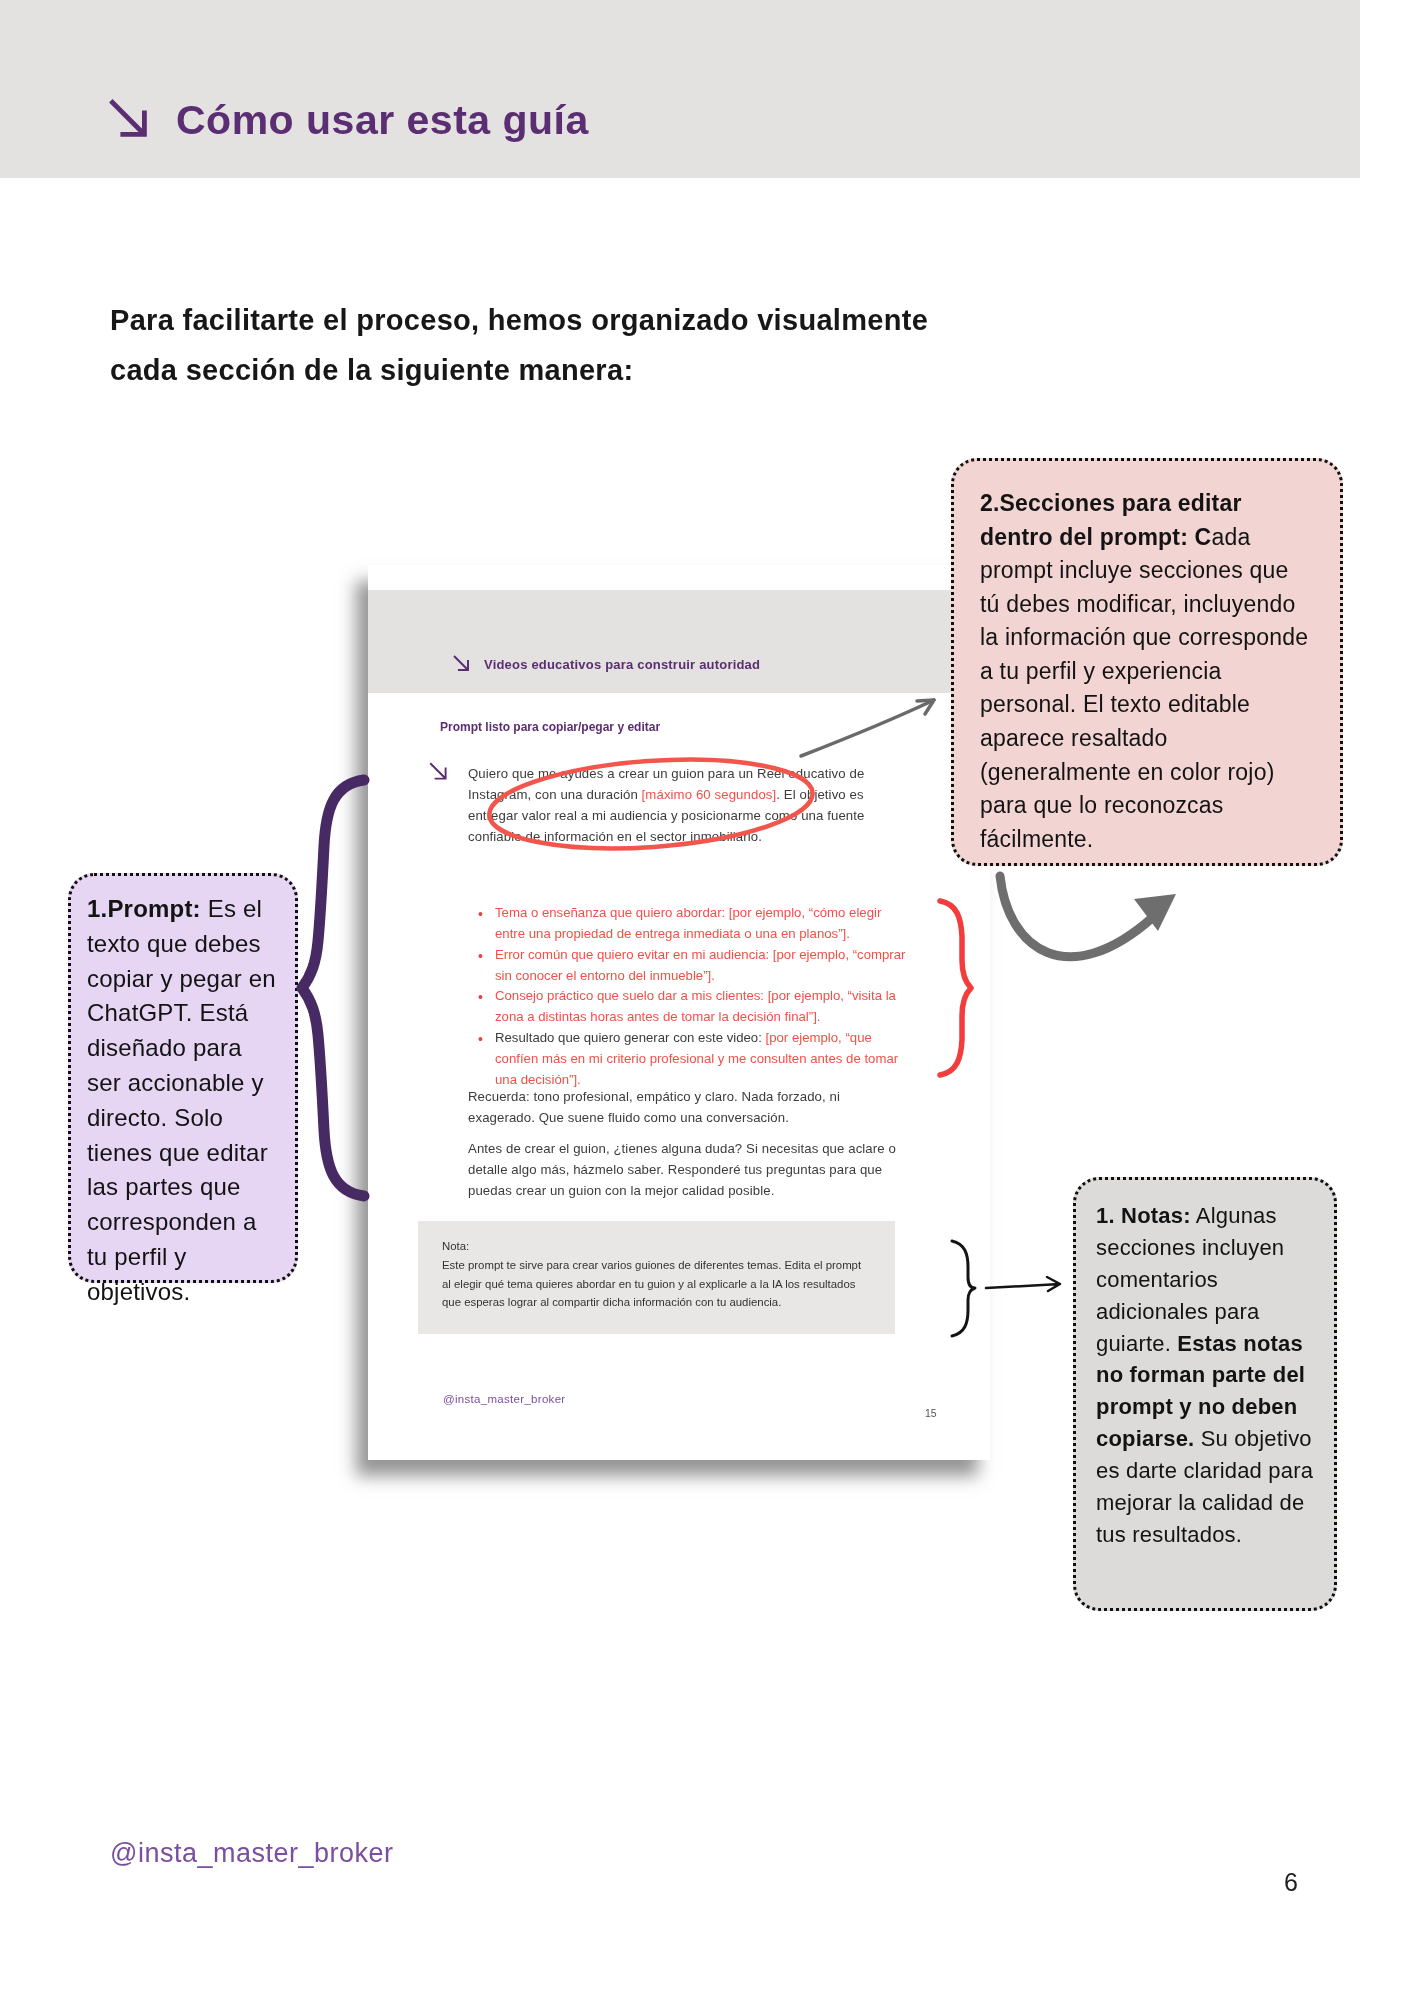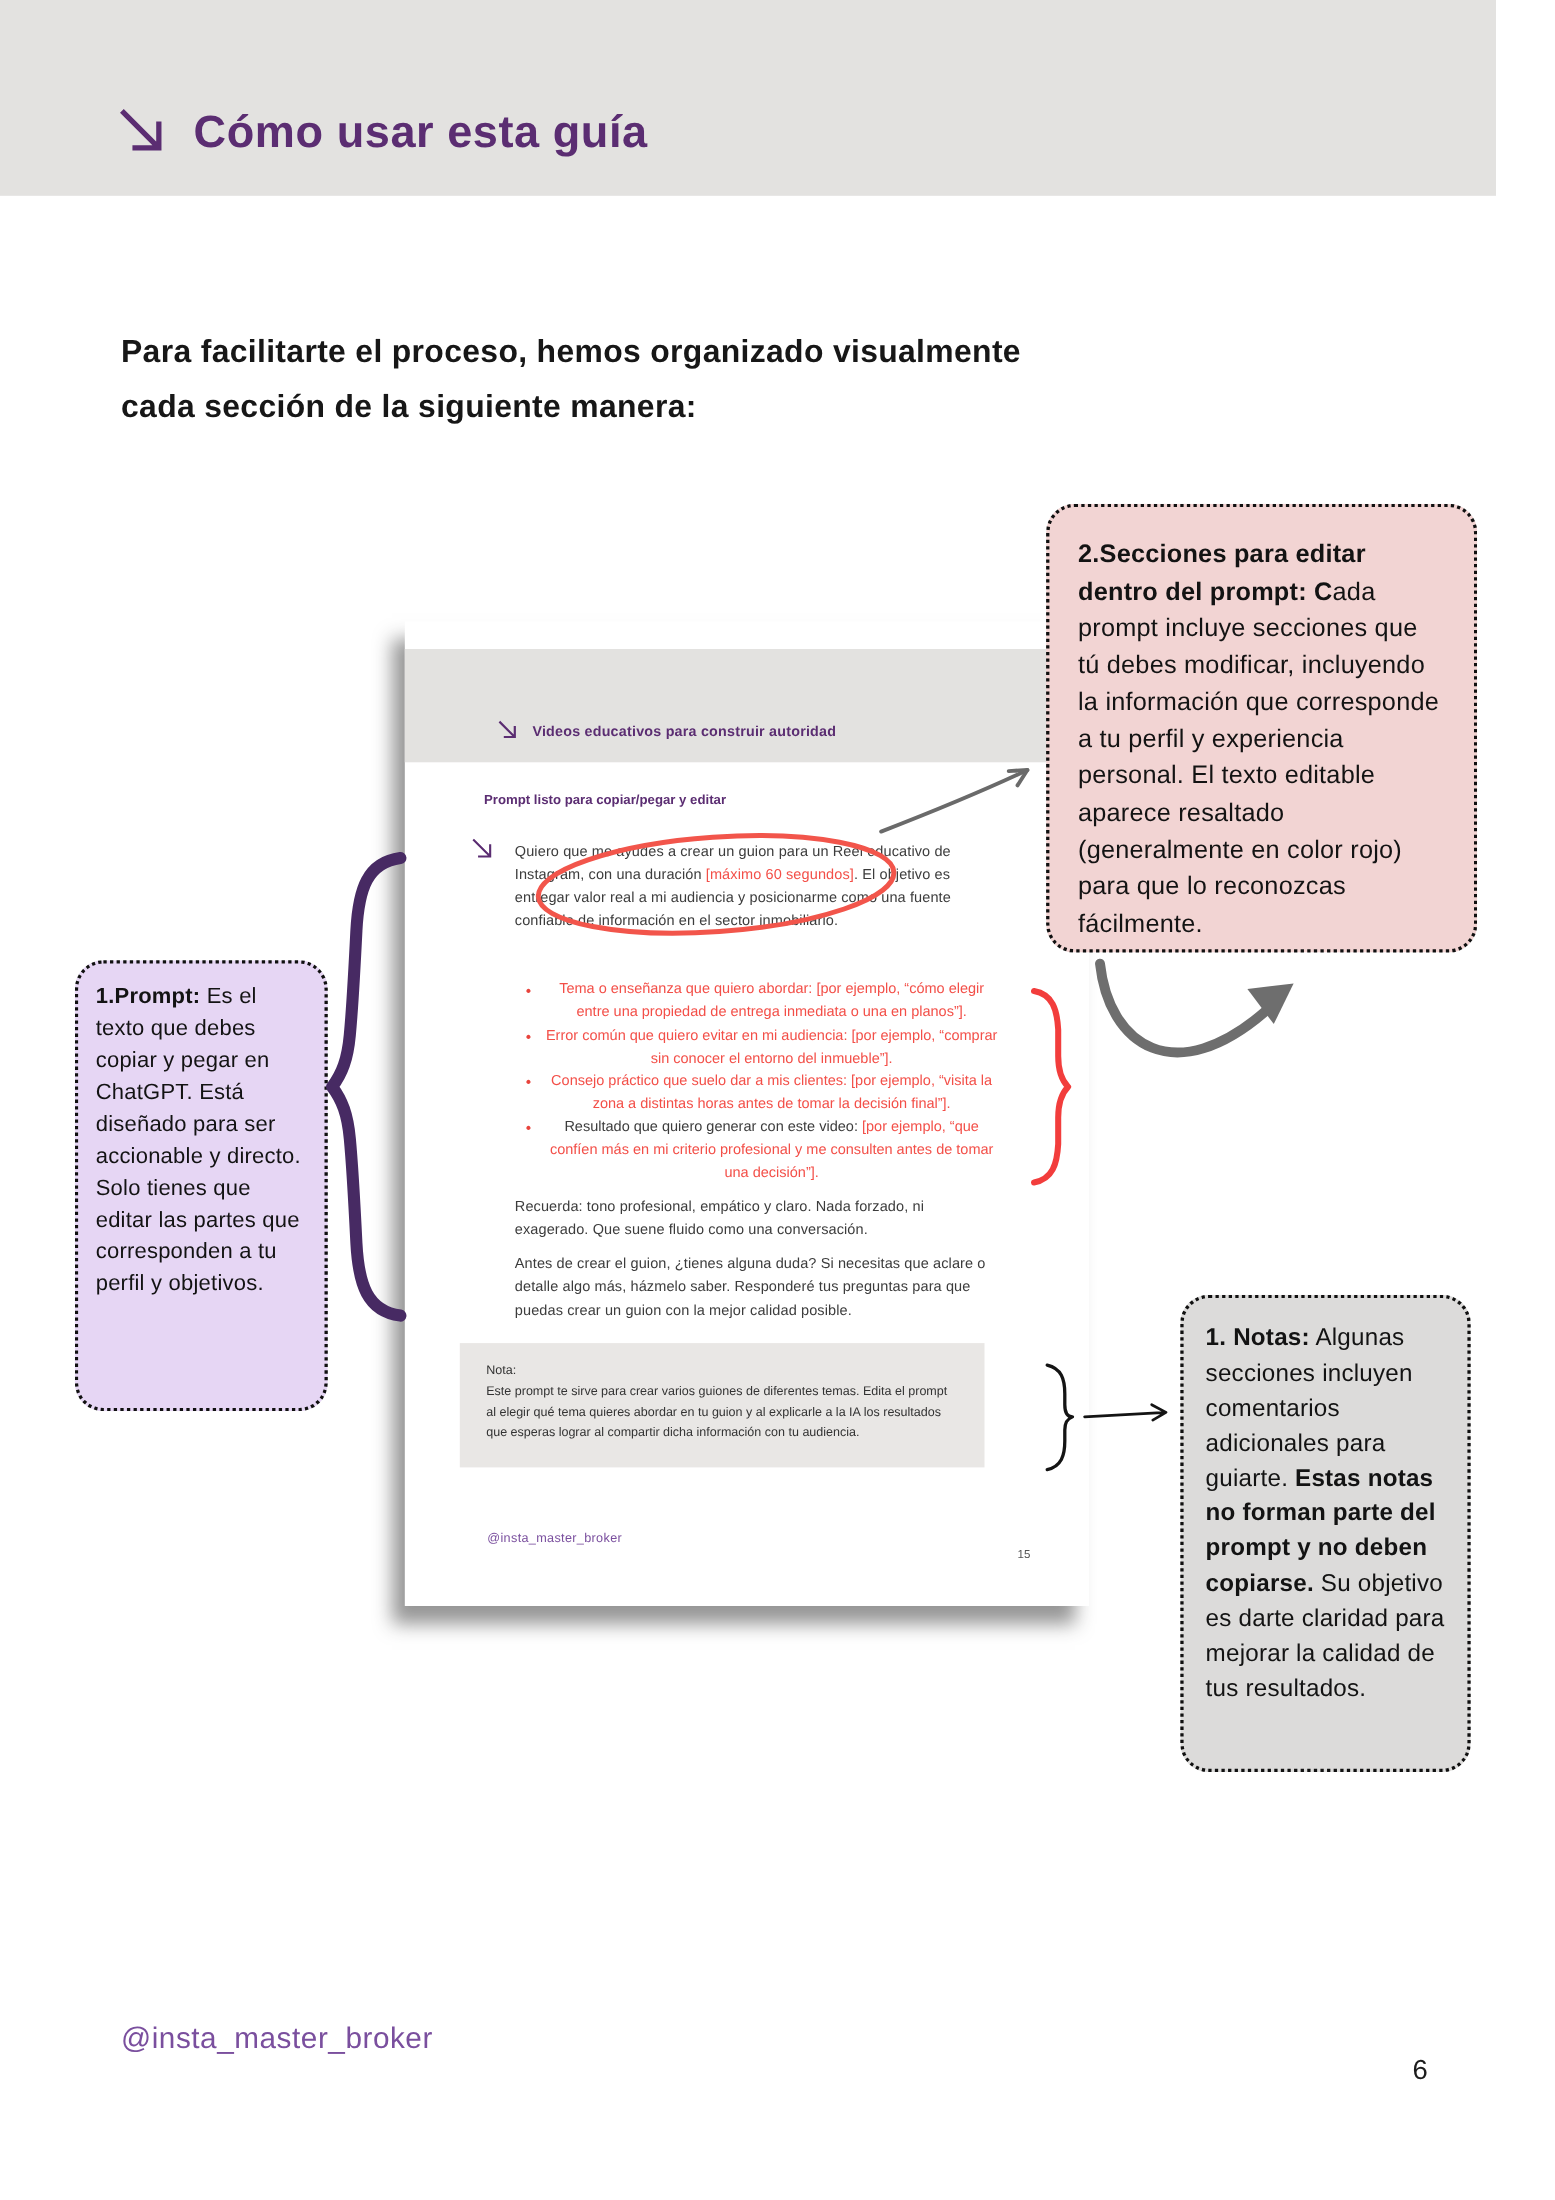--- a/index.html
+++ b/index.html
@@ -18,37 +18,37 @@
   .mockup{position:absolute;left:368px;top:565px;width:622px;height:895px;background:#ffffff;
           box-shadow:-12px 16px 16px rgba(45,45,45,.5);}
   .m-band{position:absolute;left:0;top:25px;width:622px;height:103px;background:#e3e2e0;}
   .m-band-inner{position:absolute;left:84px;top:64px;display:flex;align-items:center;gap:12px;}
   .m-band-title{font-size:13px;font-weight:bold;color:#5b2d72;letter-spacing:.2px;}
   .m-subtitle{position:absolute;left:72px;top:155px;font-size:12px;font-weight:bold;color:#5b2d72;}
   .m-prompt-arrow{position:absolute;left:60px;top:196px;}
   .m-par{position:absolute;left:100px;width:440px;font-size:13.2px;line-height:1.58;color:#3c3c3c;letter-spacing:.1px;}
   .m-p1{top:199px;}
   .m-p2{top:306px;}
-  .m-bullets{position:absolute;left:108px;top:324px;width:432px;margin:0;padding:0;list-style:none;text-align:center;}
+  .m-bullets{position:absolute;left:108px;top:338px;width:432px;margin:0;padding:0;list-style:none;}
   .m-bullets li{position:relative;padding-left:19px;font-size:13.2px;line-height:1.58;color:#3c3c3c;}
   .m-bullets li::before{content:"•";position:absolute;left:2px;top:0;color:#e8433c;font-size:14px;}
   .m-p3{top:522px;}
   .m-p4{top:574px;}
   .m-note{position:absolute;left:50px;top:656px;width:477px;height:113px;background:#e9e7e5;}
   .m-note-text{position:absolute;left:24px;top:16px;width:430px;font-size:11.4px;line-height:1.65;color:#333;}
   .m-handle{position:absolute;left:75px;top:828px;font-size:11.5px;color:#7a4f9e;letter-spacing:.3px;}
   .m-pagenum{position:absolute;left:557px;top:842px;font-size:10.5px;color:#555;}
   .seg-red{color:#f34f48;}
   .seg-bold{font-weight:bold;}
 
   
   .callout{position:absolute;border:3px dotted #101010;border-radius:26px;color:#131313;box-sizing:border-box;}
   .callout .txt{font-size:23px;line-height:1.46;letter-spacing:.2px;}
   .co-prompt{left:68px;top:873px;width:230px;height:410px;background:#e6d6f4;padding:16px 16px;}
-  .co-prompt .txt{font-size:20px;line-height:1.45;}
+  .co-prompt .txt{font-size:24px;line-height:1.45;}
   .co-sections{left:951px;top:458px;width:392px;height:408px;background:#f2d4d3;padding:26px 26px;}
   .co-notes{left:1073px;top:1177px;width:264px;height:434px;background:#dcdbda;padding:20px 20px;}
   .co-notes .txt{font-size:22px;line-height:1.45;}
 
   
   .footer-handle{position:absolute;left:110px;top:1838px;font-size:27px;color:#7a4f9e;letter-spacing:.5px;}
   .footer-num{position:absolute;right:116px;top:1868px;font-size:25px;color:#1c1c1c;}
 
   
   .overlay{position:absolute;left:0;top:0;width:1414px;height:2000px;pointer-events:none;}

